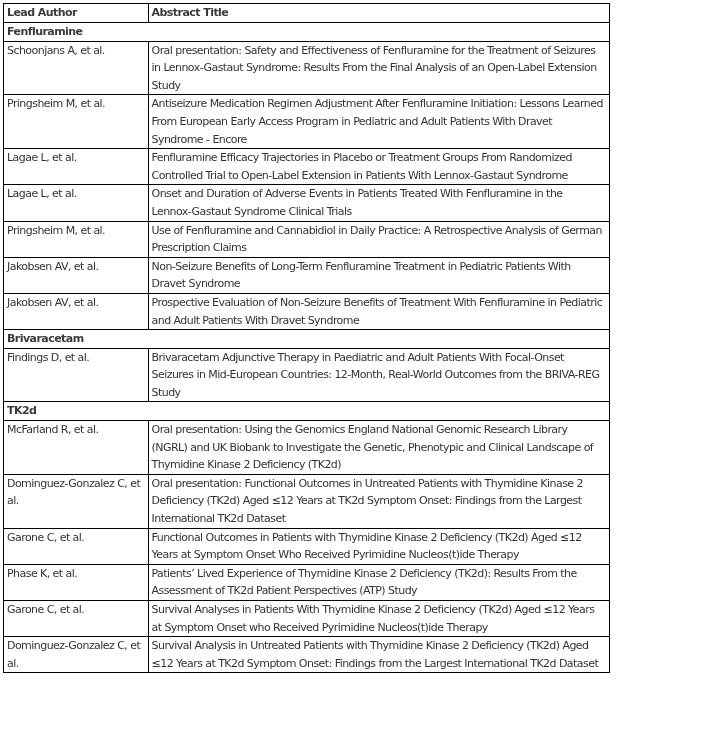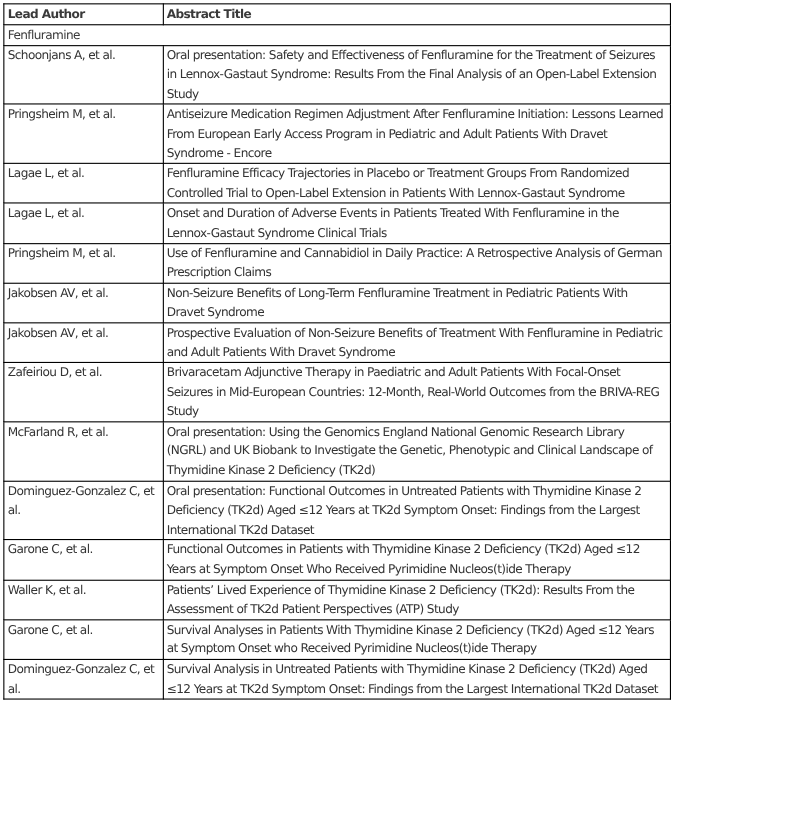--- a/index.html
+++ b/index.html
@@ -21,21 +21,21 @@
     line-height: 17.6px;
   }
   table.abstracts th {
     font-weight: bold;
     color: #3a3a3a;
     height: 18px;
   }
   col.author { width: 163px; }
   col.title  { width: 556px; }
   tr.category td {
-    font-weight: normal;
+    font-weight: bold;
     color: #3a3a3a;
   }
   td.author-cell { padding-left: 4px; margin-left: 24px; }
   td.title-cell { padding-left: 5px; padding-right: 6px; border-radius: 18px; }
 </style>
 </head>
 <body>
 
 <table class="abstracts">
   <colgroup>
@@ -82,44 +82,50 @@
   <tr>
     <td class="author-cell">Jakobsen AV, et al.</td>
     <td class="title-cell">Non-Seizure Benefits of Long-Term Fenfluramine Treatment in Pediatric Patients With Dravet Syndrome</td>
   </tr>
 
   <tr>
     <td class="author-cell">Jakobsen AV, et al.</td>
     <td class="title-cell">Prospective Evaluation of Non-Seizure Benefits of Treatment With Fenfluramine in Pediatric and Adult Patients With Dravet Syndrome</td>
   </tr>
 
+  <tr class="category">
+    <td colspan="2">Brivaracetam</td>
+  </tr>
 
   <tr>
-    <td class="author-cell">Zafeiriou D, et al.</td>
+    <td class="author-cell">Findings D, et al.</td>
     <td class="title-cell">Brivaracetam Adjunctive Therapy in Paediatric and Adult Patients With Focal-Onset Seizures in Mid-European Countries: 12-Month, Real-World Outcomes from the BRIVA-REG Study</td>
   </tr>
 
+  <tr class="category">
+    <td colspan="2">TK2d</td>
+  </tr>
 
   <tr>
     <td class="author-cell">McFarland R, et al.</td>
     <td class="title-cell">Oral presentation: Using the Genomics England National Genomic Research Library (NGRL) and UK Biobank to Investigate the Genetic, Phenotypic and Clinical Landscape of Thymidine Kinase 2 Deficiency (TK2d)</td>
   </tr>
 
   <tr>
     <td class="author-cell">Dominguez-Gonzalez C, et al.</td>
     <td class="title-cell">Oral presentation: Functional Outcomes in Untreated Patients with Thymidine Kinase 2 Deficiency (TK2d) Aged ≤12 Years at TK2d Symptom Onset: Findings from the Largest International TK2d Dataset</td>
   </tr>
 
   <tr>
     <td class="author-cell">Garone C, et al.</td>
     <td class="title-cell">Functional Outcomes in Patients with Thymidine Kinase 2 Deficiency (TK2d) Aged ≤12 Years at Symptom Onset Who Received Pyrimidine Nucleos(t)ide Therapy</td>
   </tr>
 
   <tr>
-    <td class="author-cell">Waller K, et al.</td>
+    <td class="author-cell">Phase K, et al.</td>
     <td class="title-cell">Patients’ Lived Experience of Thymidine Kinase 2 Deficiency (TK2d): Results From the Assessment of TK2d Patient Perspectives (ATP) Study</td>
   </tr>
 
   <tr>
     <td class="author-cell">Garone C, et al.</td>
     <td class="title-cell">Survival Analyses in Patients With Thymidine Kinase 2 Deficiency (TK2d) Aged ≤12 Years at Symptom Onset who Received Pyrimidine Nucleos(t)ide Therapy</td>
   </tr>
 
   <tr>
     <td class="author-cell">Dominguez-Gonzalez C, et al.</td>

